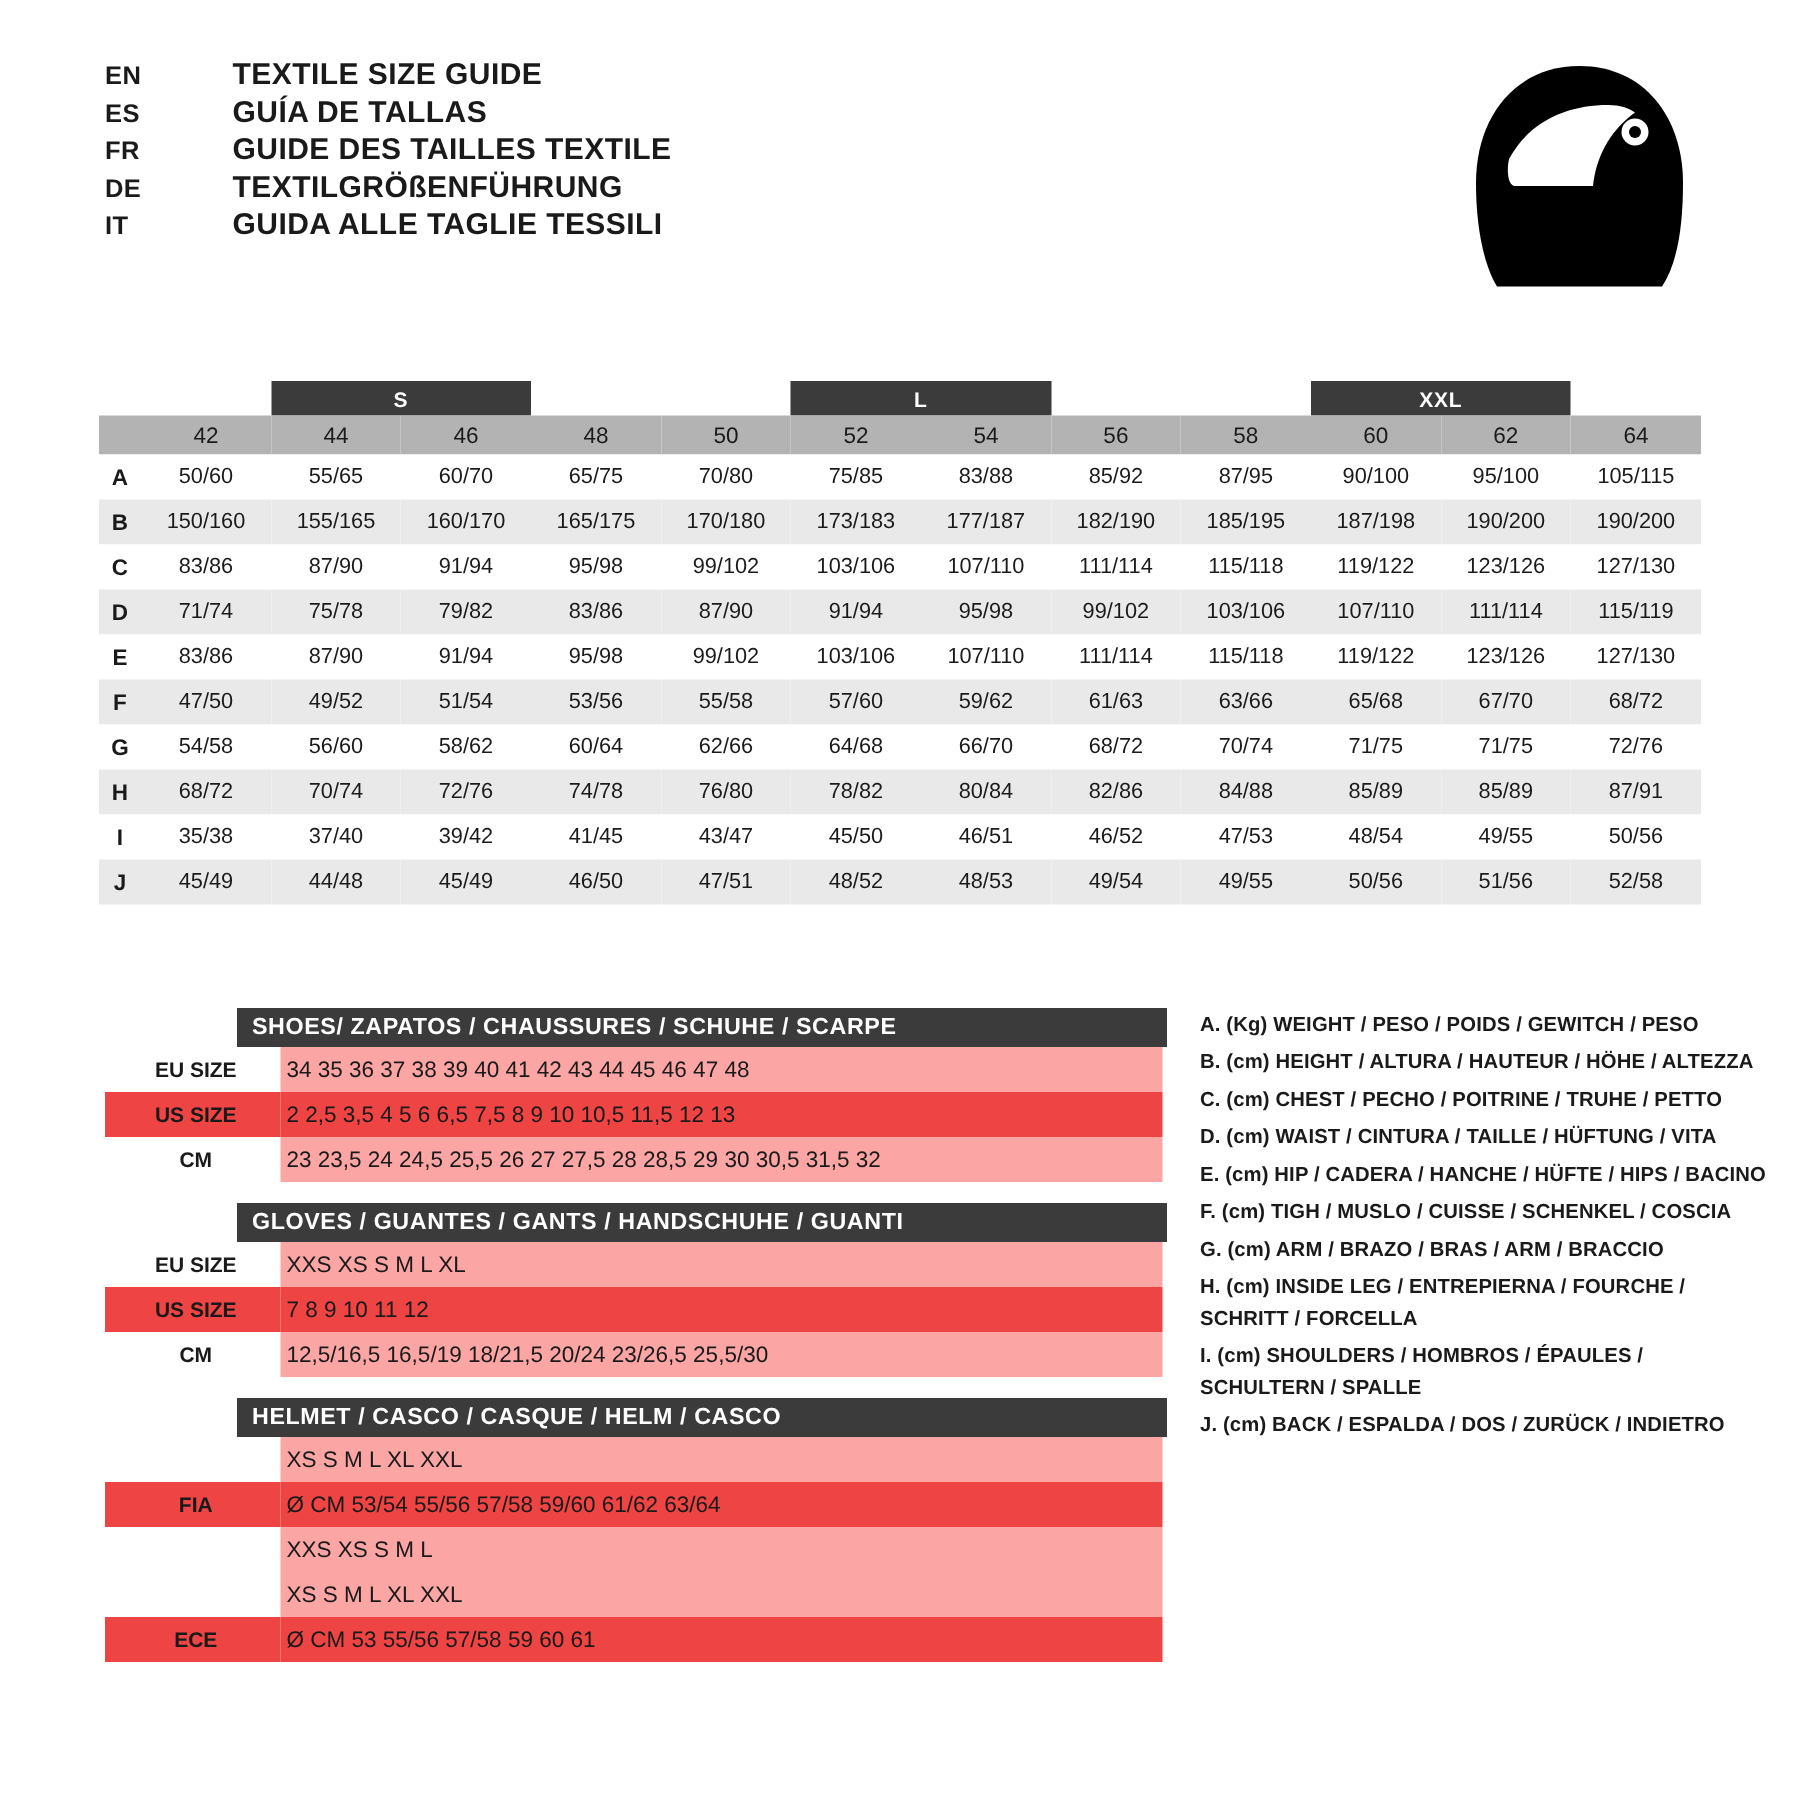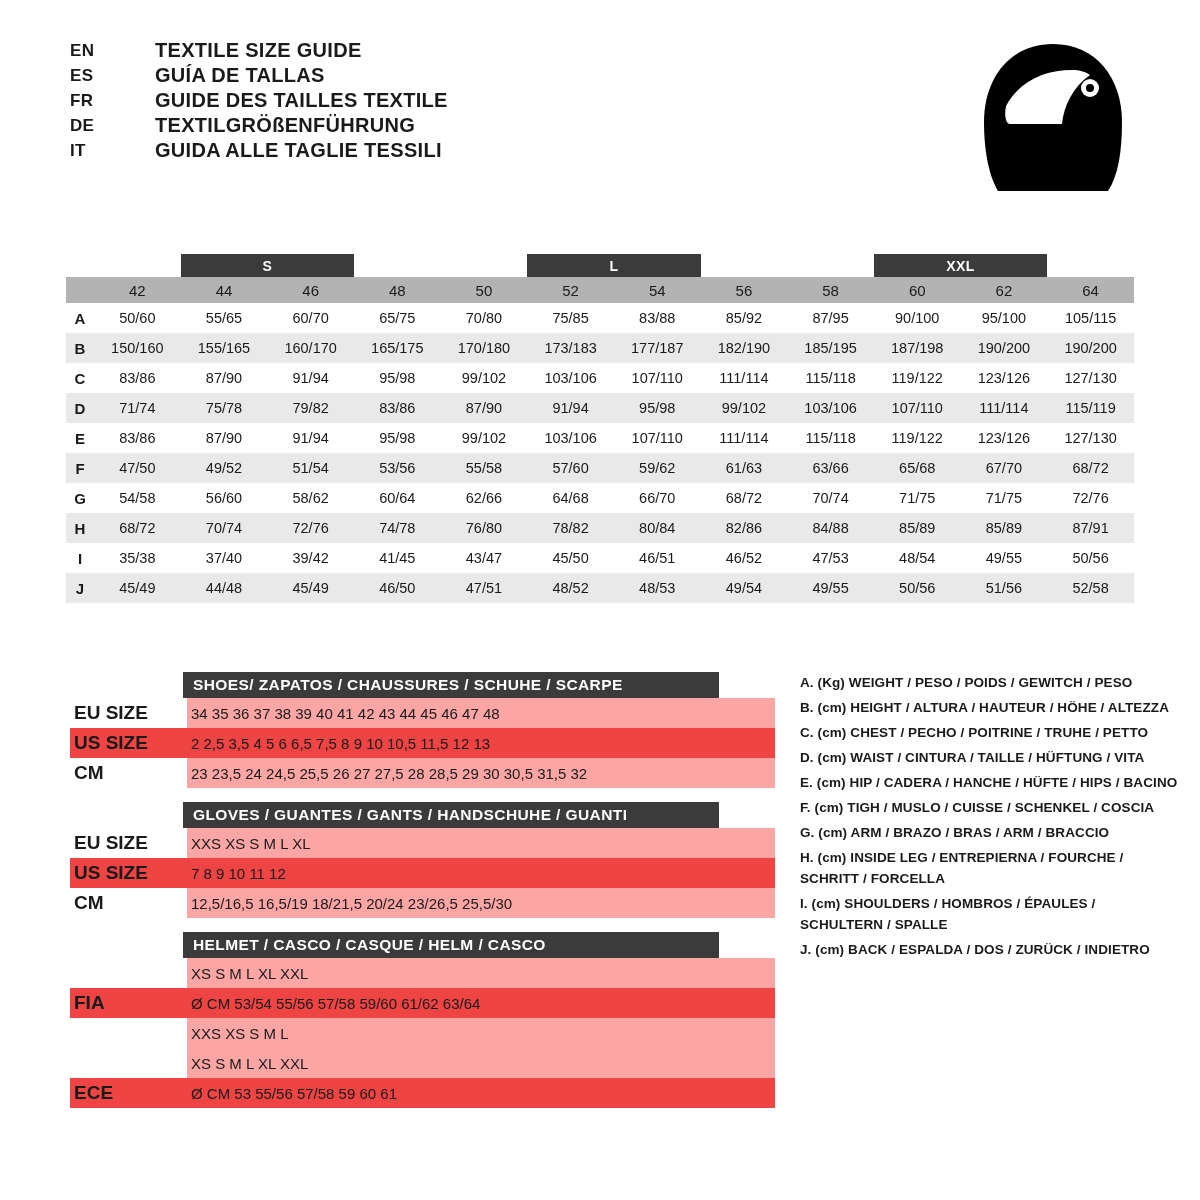--- a/index.html
+++ b/index.html
@@ -112,42 +112,43 @@
     width: 715px;
   }
   .sub-section { margin-bottom: 0; }
   .sub-title {
     background: #3b3b3b;
     color: #ffffff;
     font-weight: bold;
     font-size: 15.5px;
     letter-spacing: 0.4px;
     padding: 4px 0 4px 10px;
-    margin-left: 113px;
-    width: 536px;
+    margin-left: 88px;
+    width: 620px;
     box-sizing: border-box;
     height: 26px;
   }
   .sub-table {
     border-collapse: collapse;
     width: 705px;
     font-size: 15px;
     table-layout: fixed;
   }
   .sub-table td {
     height: 30px;
     padding: 0;
     text-align: left;
   }
   .sub-table td.lbl {
     width: 113px;
     font-weight: bold;
-    font-size: 19px;
+    font-size: 14px;
     padding-left: 4px;
     background: #ffffff;
+    text-align: center;
   }
   .sub-table tr.alt td { background: #fca5a5; }
   .sub-table tr.alt td.lbl { background: #ffffff; }
   .sub-table tr.plain td { background: #ef4444; }
   .sub-table td.v { padding-left: 4px; }
 
   .spacer-10 { height: 14px; }
 
   
   .legend {

